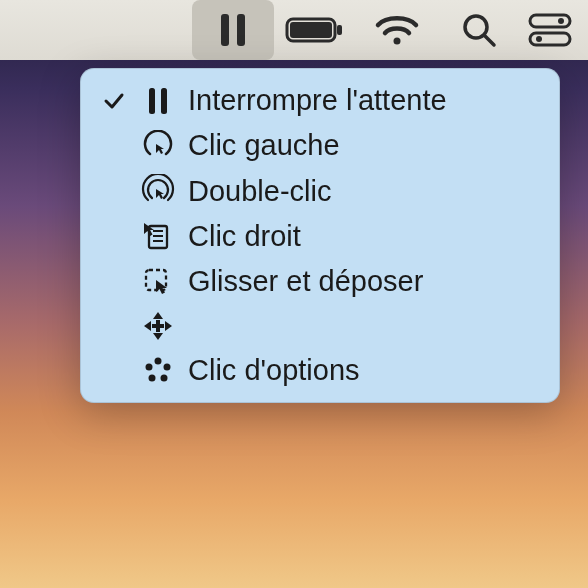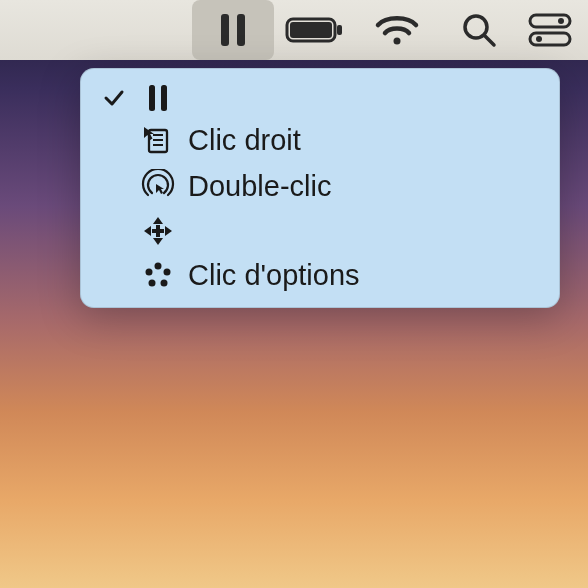--- a/index.html
+++ b/index.html
@@ -117,49 +117,70 @@
       <svg width="24" height="24" viewBox="0 0 24 24">
           <path d="M4 12 L10 18 L20 6" fill="none" stroke="#1a1a1a" stroke-width="3" stroke-linecap="round" stroke-linejoin="round"></path>
         </svg>
     </span>
     <span class="icon-col">
       <svg width="22" height="28" viewBox="0 0 22 28">
           <rect x="2" y="1" width="6" height="26" rx="2.5" fill="#1a1a1a"></rect>
           <rect x="14" y="1" width="6" height="26" rx="2.5" fill="#1a1a1a"></rect>
         </svg>
     </span>
-  </div>
-
+    <span class="label-col">Interrompre l'attente</span>
+  </div>
+
+  <div class="menu-item">
+    <span class="check-col"></span>
+    <span class="icon-col">
+      <svg width="32" height="32" viewBox="0 0 32 32">
+        <path d="M 8 24 A 13 13 0 1 1 24 24" fill="none" stroke="#1a1a1a" stroke-width="2.5" stroke-linecap="round"></path>
+        <path d="M 14 14 L 14 23 L 17 20 L 19 24 L 21 23 L 19 19 L 22 19 Z" fill="#1a1a1a"></path>
+      </svg>
+    </span>
+    <span class="label-col">Clic gauche</span>
+  </div>
+
+  <div class="menu-item">
+    <span class="check-col"></span>
+    <span class="icon-col">
+      <svg width="34" height="34" viewBox="0 0 34 34">
+        <path d="M 7 26 A 15 15 0 1 1 27 26" fill="none" stroke="#1a1a1a" stroke-width="2.2" stroke-linecap="round"></path>
+        <path d="M 11 24 A 10 10 0 1 1 23 24" fill="none" stroke="#1a1a1a" stroke-width="2.2" stroke-linecap="round"></path>
+        <path d="M 15 15 L 15 24 L 18 21 L 20 25 L 22 24 L 20 20 L 23 20 Z" fill="#1a1a1a"></path>
+      </svg>
+    </span>
+    <span class="label-col">Double-clic</span>
+  </div>
 
   <div class="menu-item">
     <span class="check-col"></span>
     <span class="icon-col">
       <svg width="32" height="32" viewBox="0 0 32 32">
         <rect x="7" y="5" width="18" height="22" rx="2" fill="none" stroke="#1a1a1a" stroke-width="2.3"></rect>
         <line x1="11" y1="10" x2="21" y2="10" stroke="#1a1a1a" stroke-width="2"></line>
         <line x1="11" y1="15" x2="21" y2="15" stroke="#1a1a1a" stroke-width="2"></line>
         <line x1="11" y1="20" x2="21" y2="20" stroke="#1a1a1a" stroke-width="2"></line>
         <path d="M 2 2 L 2 13 L 5.5 10 L 8 15 L 10.5 13.5 L 8 9 L 12 9 Z" fill="#1a1a1a"></path>
       </svg>
     </span>
     <span class="label-col">Clic droit</span>
   </div>
 
   <div class="menu-item">
     <span class="check-col"></span>
     <span class="icon-col">
-      <svg width="34" height="34" viewBox="0 0 34 34">
-        <path d="M 7 26 A 15 15 0 1 1 27 26" fill="none" stroke="#1a1a1a" stroke-width="2.2" stroke-linecap="round"></path>
-        <path d="M 11 24 A 10 10 0 1 1 23 24" fill="none" stroke="#1a1a1a" stroke-width="2.2" stroke-linecap="round"></path>
-        <path d="M 15 15 L 15 24 L 18 21 L 20 25 L 22 24 L 20 20 L 23 20 Z" fill="#1a1a1a"></path>
-      </svg>
-    </span>
-    <span class="label-col">Double-clic</span>
-  </div>
-
+      <svg width="32" height="32" viewBox="0 0 32 32">
+        <rect x="4" y="4" width="20" height="20" rx="3" fill="none" stroke="#1a1a1a" stroke-width="2.3" stroke-dasharray="4 3"></rect>
+        <path d="M 14 14 L 14 26 L 17.5 23 L 20 28 L 23 26.5 L 20.5 22 L 25 22 Z" fill="#1a1a1a"></path>
+      </svg>
+    </span>
+    <span class="label-col">Glisser et déposer</span>
+  </div>
 
   <div class="menu-item">
     <span class="check-col"></span>
     <span class="icon-col">
       <svg width="32" height="32" viewBox="0 0 32 32">
         <path d="M 16 2 L 11 9 L 21 9 Z" fill="#1a1a1a"></path>
         <path d="M 16 30 L 11 23 L 21 23 Z" fill="#1a1a1a"></path>
         <path d="M 2 16 L 9 11 L 9 21 Z" fill="#1a1a1a"></path>
         <path d="M 30 16 L 23 11 L 23 21 Z" fill="#1a1a1a"></path>
         <rect x="14" y="10" width="4" height="12" fill="#1a1a1a"></rect>

